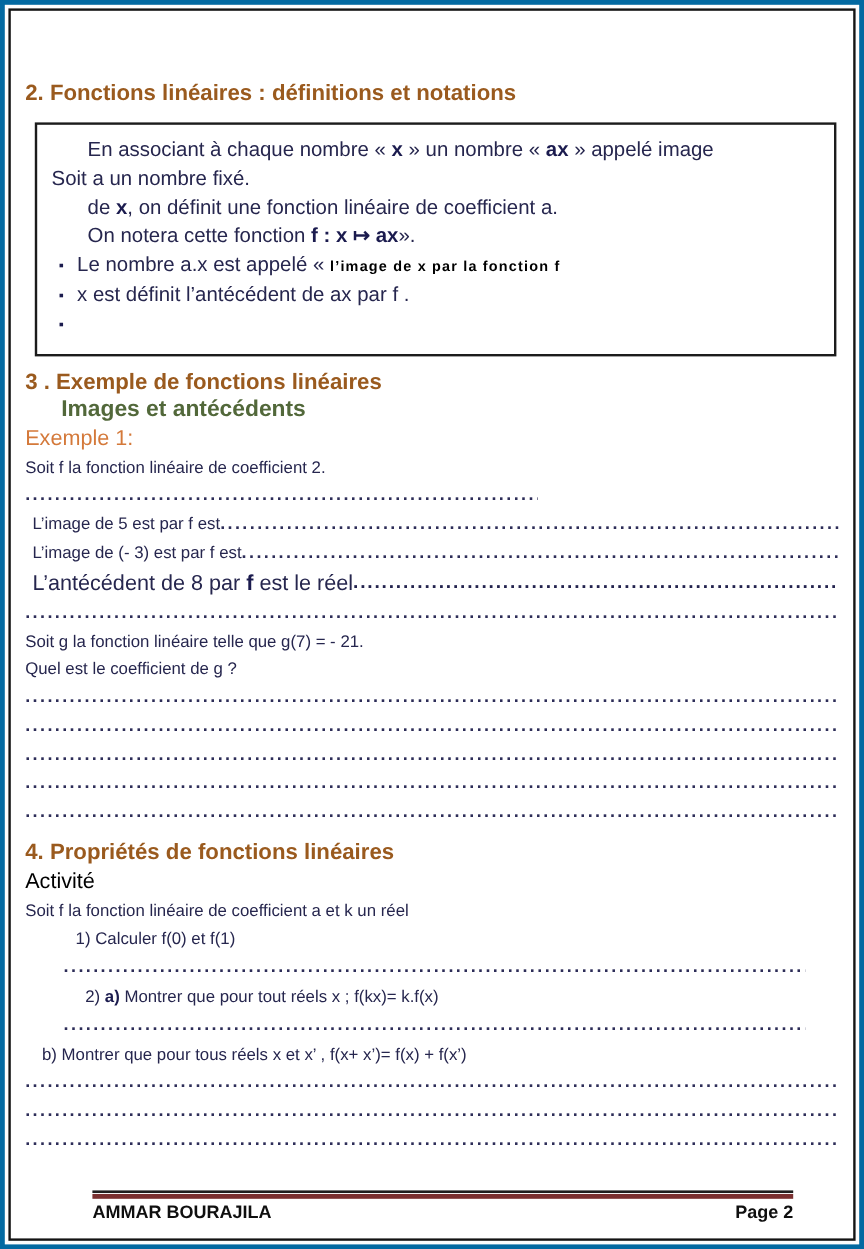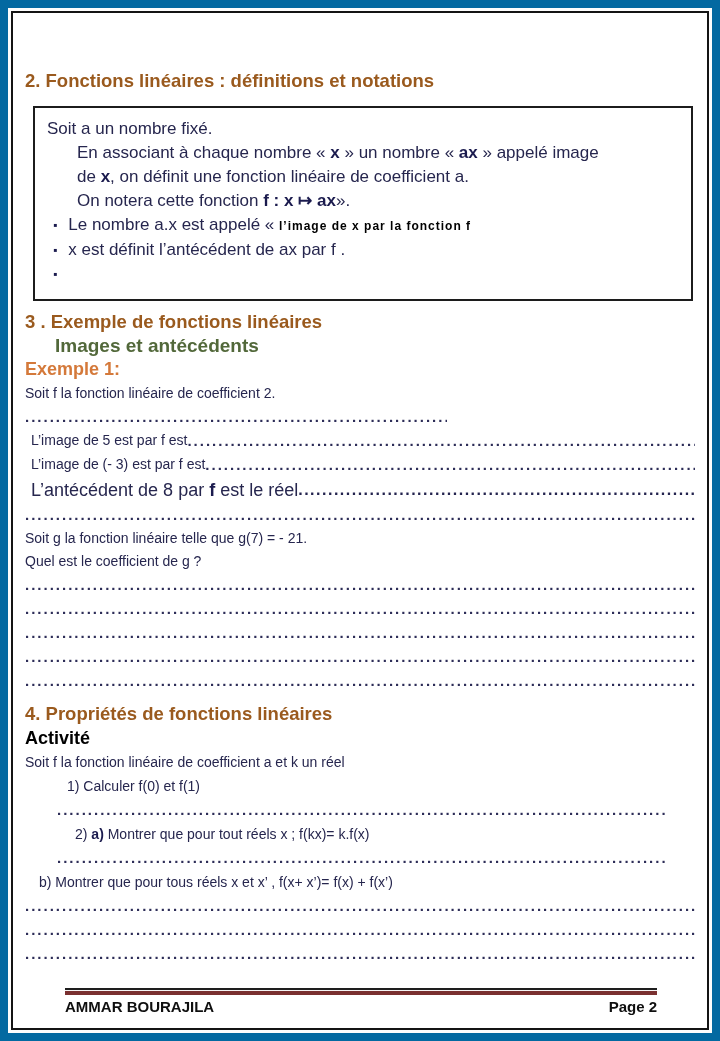--- a/index.html
+++ b/index.html
@@ -5,21 +5,21 @@
   * { margin:0; padding:0; box-sizing:border-box; }
   html,body { background:#ffffff; }
   body {
     width:720px; height:1041px;
     font-family:"Liberation Sans", sans-serif;
     color:#26264e;
   }
   .page {
     position:relative; width:720px; height:1041px;
     background:#fdfdfd;
-    border:8px solid #0369a1;
+    border:4px solid #0369a1;
     padding:3px;
   }
   .page-inner {
     position:relative; width:100%; height:100%;
     border:2px solid #141414;
     padding:0 12px;
     overflow:hidden;
     background:#fff;
   }
   .sec-title {
@@ -38,59 +38,59 @@
   .bullet { display:flex; gap:11px; margin-left:6px; }
   .sq { font-size:12px; line-height:24px; color:#1b1b4e; flex:0 0 auto; }
   b.navy { color:#1b1b4e; }
   .magenta {
     color:#000000; font-weight:bold; letter-spacing:1px; font-size:12px;
   }
   .sub-title {
     color:#52683a; font-weight:bold; font-size:19px; line-height:23px;
     margin-left:30px;
   }
-  .ex-label { color:#d4793a; font-weight:bold; font-size:18px; line-height:25px; }
+  .ex-label { color:#d4793a; font-weight:normal; font-size:18px; line-height:25px; }
   .body-line { font-size:14px; line-height:23px; }
   .dots {
     font-weight:bold; font-size:15px; line-height:24px;
     letter-spacing:2px; color:#2d2d58;
     white-space:nowrap; overflow:hidden;
   }
   .dots-short { width:63%; }
   .fill-line { display:flex; margin-left:6px; }
   .fill-line .text { white-space:nowrap; }
   .fill-line .dots { flex:1; }
   .antecedent .text { font-size:18px; line-height:26px; }
   .heavy-dots { font-size:16px; letter-spacing:1.5px; color:#23234e; line-height:26px; }
   .q1 { margin-left:42px; line-height:24px; }
   .q2a { margin-left:50px; line-height:24px; }
   .q2b { margin-left:14px; line-height:24px; }
   .dots-ind { margin-left:32px; margin-right:28px; }
-  .footer { position:absolute; left:52px; right:50px; bottom:13px; }
+  .footer { position:absolute; left:68px; right:50px; bottom:13px; }
   .footer-bar {
     height:7px;
     background:linear-gradient(to bottom, #1e1e1e 0 2px, #f5f5f5 2px 3px, #7a3030 3px 7px);
   }
   .footer-row {
     display:flex; justify-content:space-between;
     padding-top:3px;
     font-size:15px; font-weight:bold; color:#0f0f0f;
   }
 </style>
 </head>
 <body>
 
 <div class="page">
   <div class="page-inner">
 
     <h2 class="sec-title first">2. Fonctions linéaires : définitions et notations</h2>
 
     <div class="def-box">
+      <p class="bl ind"><span>En associant à chaque nombre « </span><b class="navy">x</b><span> » un nombre « </span><b class="navy">ax</b><span> » appelé image</span></p>
       <p class="bl">Soit a un nombre fixé.</p>
-      <p class="bl ind"><span>En associant à chaque nombre « </span><b class="navy">x</b><span> » un nombre « </span><b class="navy">ax</b><span> » appelé image</span></p>
       <p class="bl ind"><span>de </span><b class="navy">x</b><span>, on définit une fonction linéaire de coefficient a.</span></p>
       <p class="bl ind"><span>On notera cette fonction </span><b class="navy">f : x ↦ ax</b><span>».</span></p>
 
       <div class="bullet">
         <span class="sq">▪</span>
         <p class="bl"><span>Le nombre a.x est appelé « </span><span class="magenta">l’image de x par la fonction f</span></p>
       </div>
       <div class="bullet">
         <span class="sq">▪</span>
         <p class="bl">x est définit l’antécédent de ax par f .</p>

